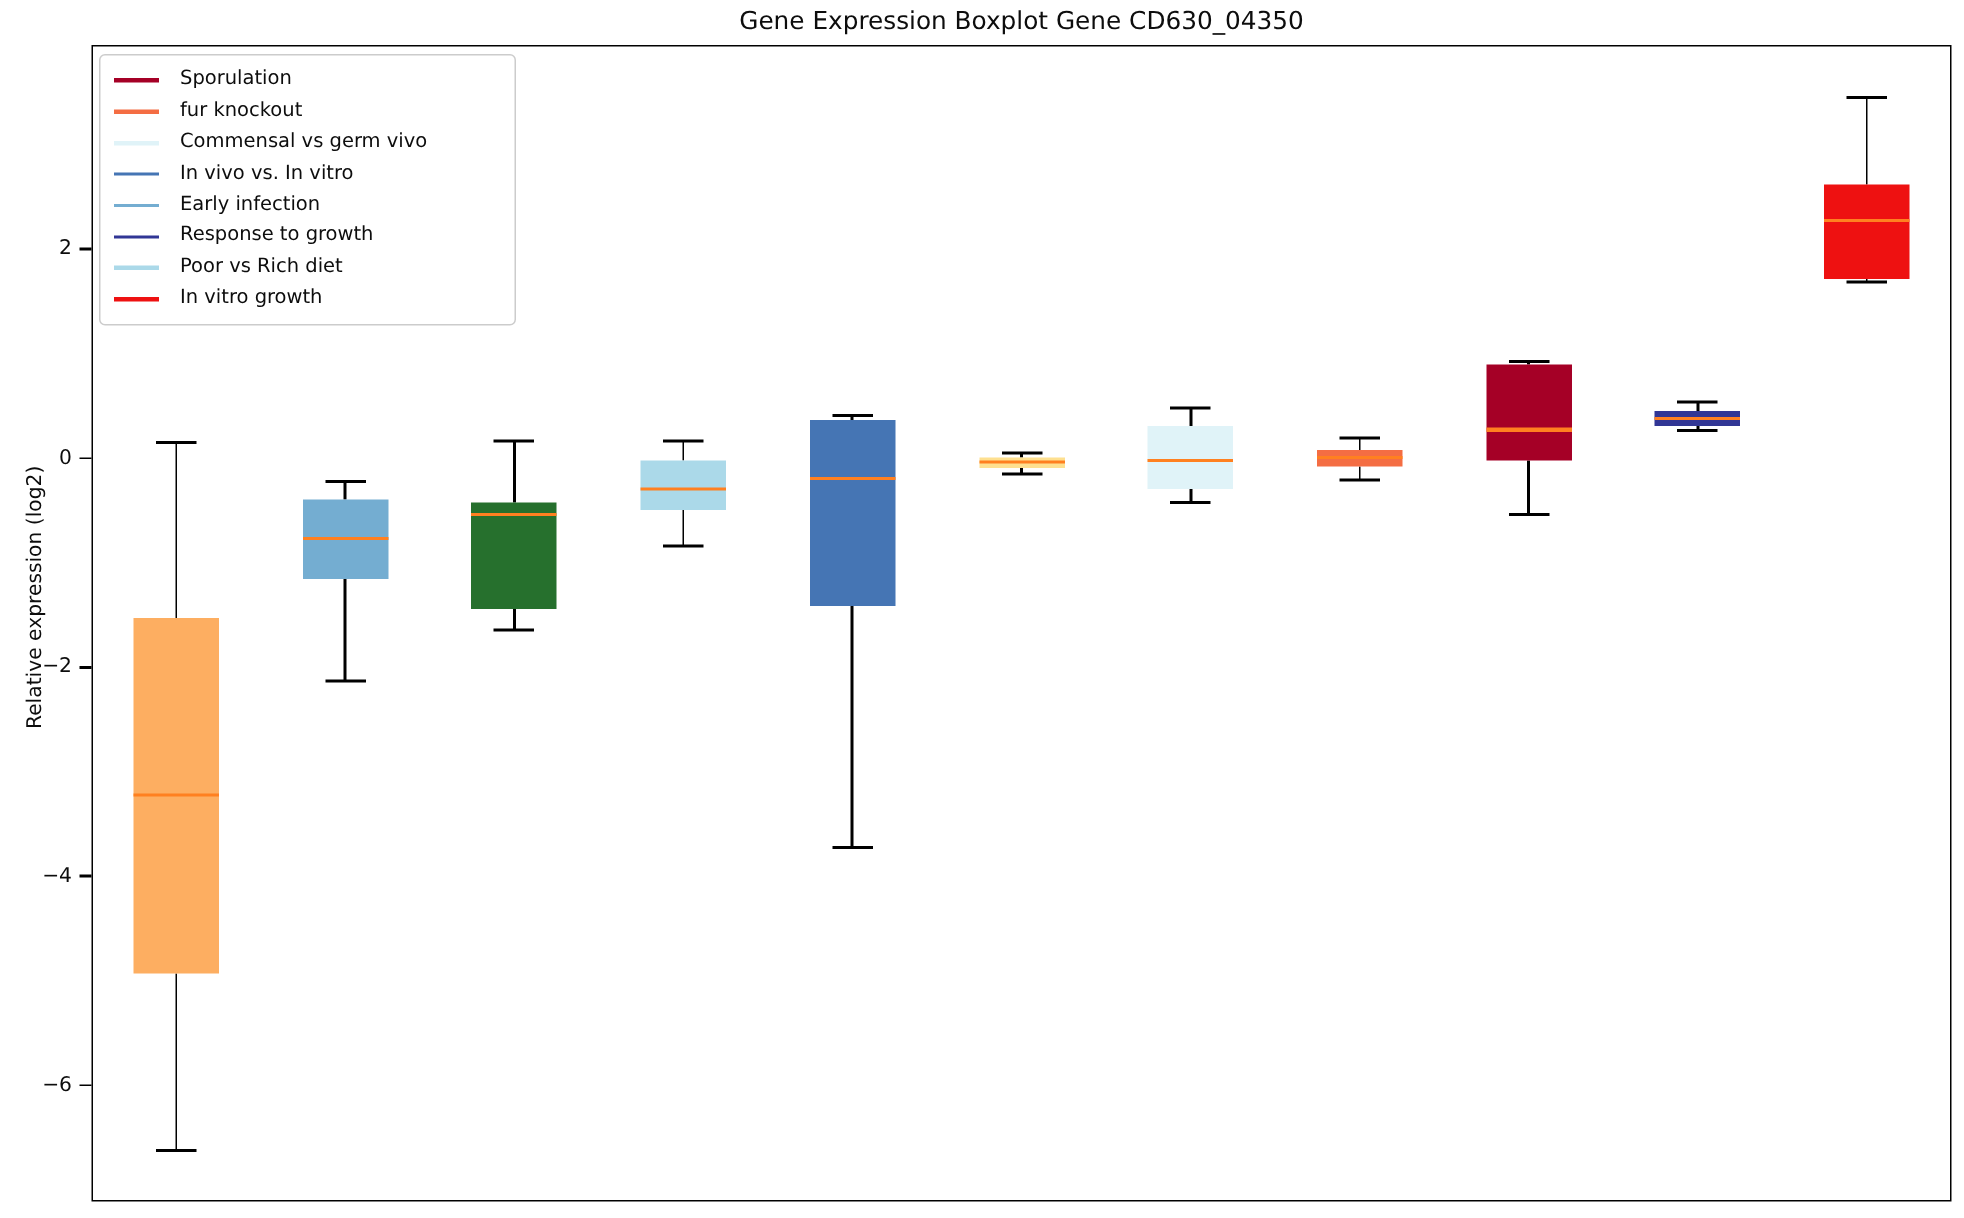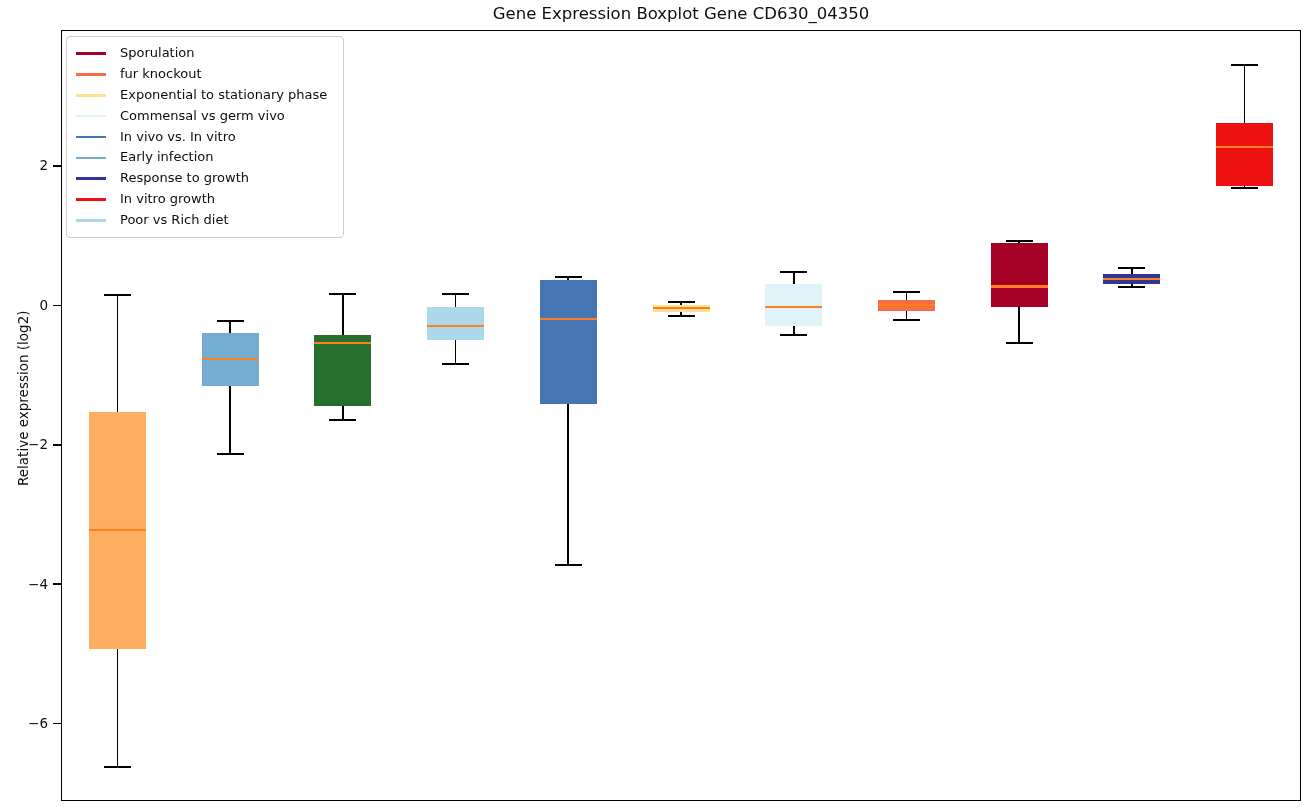--- a/index.html
+++ b/index.html
@@ -149,42 +149,38 @@
     <div id="legend">
         <div class="legend-item">
           <span class="legend-swatch" style="background: rgb(165, 0, 38);"></span>
           <span class="legend-item-label">Sporulation</span>
         </div>
         <div class="legend-item">
           <span class="legend-swatch" style="background: rgb(244, 109, 67);"></span>
           <span class="legend-item-label">fur knockout</span>
         </div>
         <div class="legend-item">
-          <span class="legend-swatch" style="background: rgb(254, 224, 144);"></span>
-          <span class="legend-item-label">Exponential to stationary phase</span>
-        </div>
-        <div class="legend-item">
           <span class="legend-swatch" style="background: rgb(224, 243, 248);"></span>
           <span class="legend-item-label">Commensal vs germ vivo</span>
         </div>
         <div class="legend-item">
           <span class="legend-swatch" style="background: rgb(69, 117, 180);"></span>
           <span class="legend-item-label">In vivo vs. In vitro</span>
         </div>
         <div class="legend-item">
           <span class="legend-swatch" style="background: rgb(116, 173, 209);"></span>
           <span class="legend-item-label">Early infection</span>
         </div>
         <div class="legend-item">
           <span class="legend-swatch" style="background: rgb(49, 54, 149);"></span>
           <span class="legend-item-label">Response to growth</span>
         </div>
         <div class="legend-item">
+          <span class="legend-swatch" style="background: rgb(171, 217, 233);"></span>
+          <span class="legend-item-label">Poor vs Rich diet</span>
+        </div>
+        <div class="legend-item">
           <span class="legend-swatch" style="background: rgb(238, 17, 17);"></span>
           <span class="legend-item-label">In vitro growth</span>
-        </div>
-        <div class="legend-item">
-          <span class="legend-swatch" style="background: rgb(171, 217, 233);"></span>
-          <span class="legend-item-label">Poor vs Rich diet</span>
         </div>
       </div>
   </div>
 </div>
 
 </body></html>

